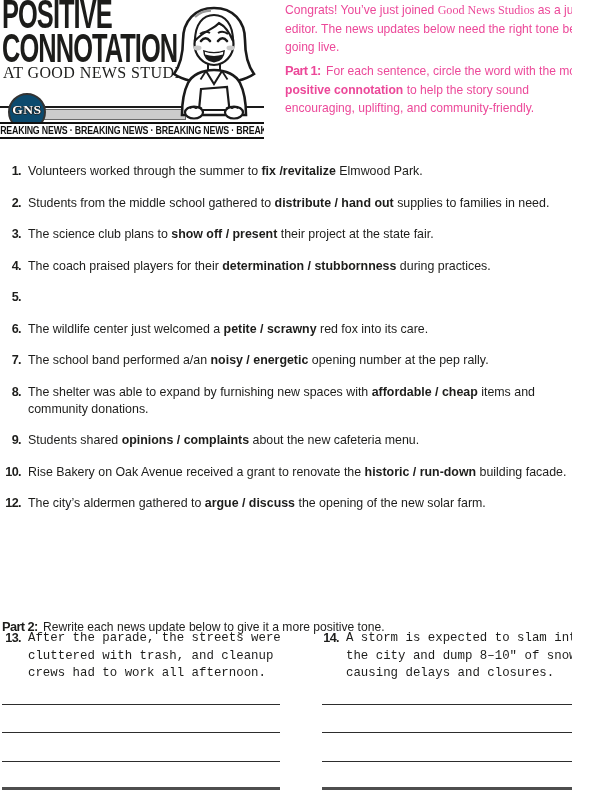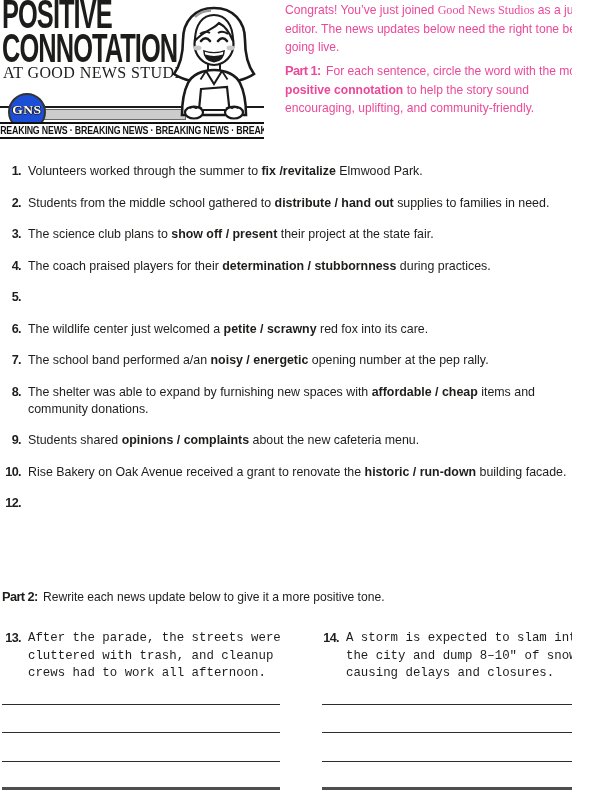--- a/index.html
+++ b/index.html
@@ -23,21 +23,21 @@
     position:absolute; left:1px; top:64px; white-space:nowrap;
     font-family:"Liberation Serif", serif; font-size:16px; font-weight:400;
     letter-spacing:0.4px; color:#1c1c1a;
   }
 
   .desk-line { position:absolute; left:0; top:106px; width:264px; height:2.2px; background:#1a1a1a; }
   .desk-strip { position:absolute; left:24px; top:109px; width:162px; height:11px; background:#cccccc; border:1px solid #6a6a6a; }
 
   .gns-badge {
     position:absolute; left:8px; top:93px; width:38px; height:38px;
-    border-radius:50%; background:#1d4ed8; border:2px solid #333333;
+    border-radius:50%; background:#0c4a6e; border:2px solid #333333;
     display:flex; align-items:flex-start; justify-content:center; z-index:2;
   }
   .gns-badge span {
     font-family:"Liberation Serif", serif; font-weight:700; font-size:13.5px;
     color:#ffffff; margin-top:7px; letter-spacing:0.5px;
     text-shadow:0 1px 0 #222, 1px 0 0 #222, -1px 0 0 #222;
   }
 
   .anchor { position:absolute; left:164px; top:4px; width:100px; height:118px; z-index:2; }
 
@@ -63,21 +63,21 @@
   
   .p1-list { position:absolute; left:0; top:163px; width:594px; }
   .item { display:flex; margin-bottom:14.5px; }
   .num {
     flex:0 0 21px; text-align:right; margin-right:7px;
     font-weight:700; font-size:12.6px; letter-spacing:-0.6px; line-height:17px;
   }
   .itxt { font-size:12.4px; line-height:17px; max-width:566px; }
 
   
-  .p2-head { position:absolute; left:2px; top:588px; width:560px; font-size:12.1px; line-height:18px; }
+  .p2-head { position:absolute; left:2px; top:618px; width:560px; font-size:12.1px; line-height:18px; }
   .p2-col { position:absolute; top:630px; }
   .p2-col.left { left:0; width:288px; }
   .p2-col.right { left:318px; width:282px; }
   .p2-col .itxt { font-size:12.4px; line-height:17.5px;font-family:Liberation Mono, monospace; }
 
   .ans-line { position:absolute; height:0; border-top:1.7px solid #2d2d2d; }
   .ans-line.thick { border-top:3px solid #4e4e4e; }
   .al-left  { left:2px;  width:278px; }
   .al-right { left:322px; width:278px; }
   .y1 { top:704px; } .y2 { top:732px; } .y3 { top:761px; } .y4 { top:787px; }
@@ -181,20 +181,21 @@
     <div class="item">
         <span class="num">9.</span>
         <span class="itxt"><span>Students shared </span><b class="word-pair">opinions / complaints</b><span> about the new cafeteria menu.</span></span>
       </div>
     <div class="item">
         <span class="num">10.</span>
         <span class="itxt"><span>Rise Bakery on Oak Avenue received a grant to renovate the </span><b class="word-pair">historic / run-down</b><span> building facade.</span></span>
       </div>
     <div class="item">
         <span class="num">12.</span>
+        <span class="itxt"><span>The city’s aldermen gathered to </span><b class="word-pair">argue / discuss</b><span> the opening of the new solar farm.</span></span>
       </div>
   </div>
 
   <div class="p2-head"><span class="part-label">Part 2:</span> <span>Rewrite each news update below to give it a more positive tone.</span></div>
 
   <div class="p2-col left">
     <div class="item">
         <span class="num">13.</span>
         <span class="itxt">After the parade, the streets were cluttered with trash, and cleanup crews had to work all afternoon.</span>
       </div>

